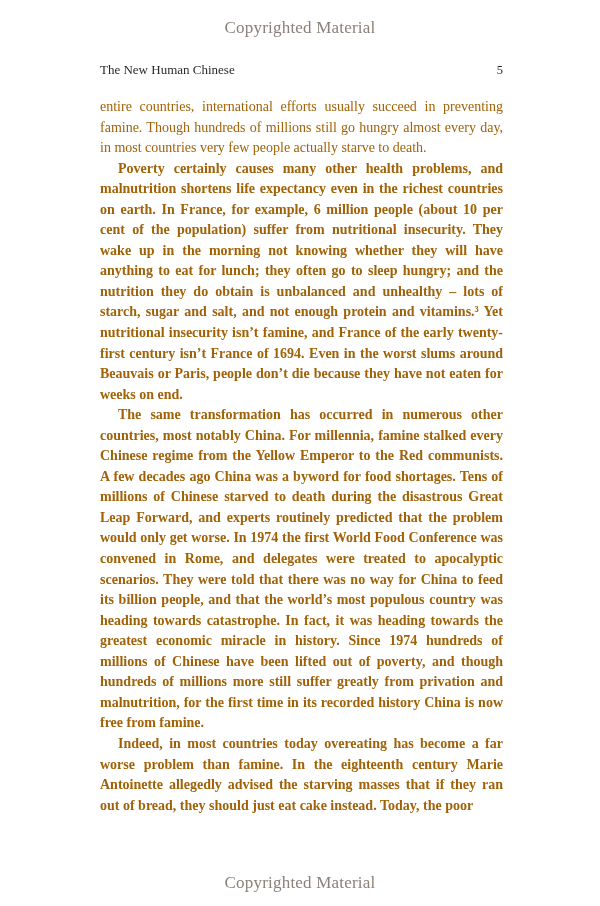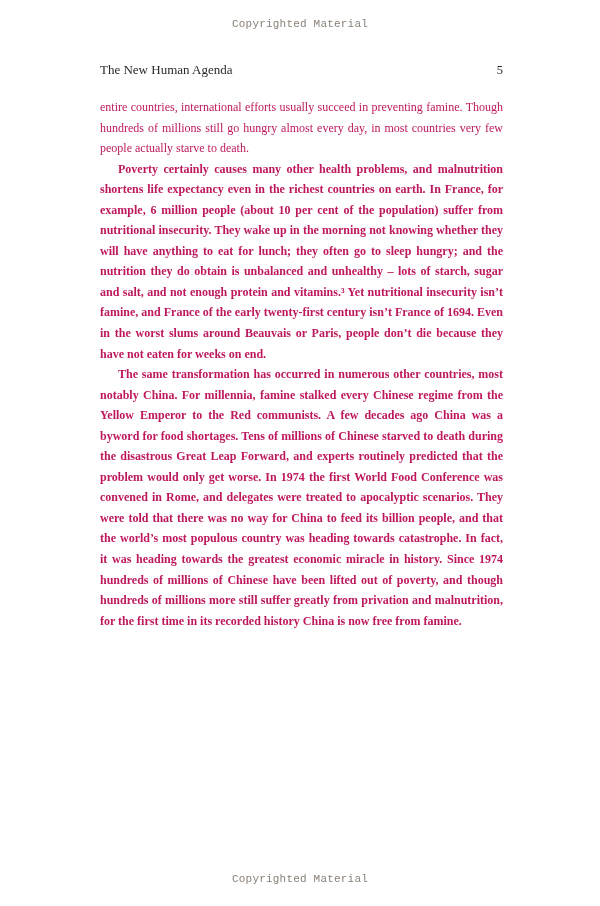--- a/index.html
+++ b/index.html
@@ -14,22 +14,22 @@
     background: #ffffff;
     font-family: "Liberation Serif", "DejaVu Serif", serif;
     color: #1f1f1f;
     overflow: hidden;
   }
   .copyright {
     position: absolute;
     left: 0;
     width: 100%;
     text-align: center;
-    font-family: Liberation Mono, monospace;
-    font-size: 11px;
+    font-family: Liberation Serif, serif;
+    font-size: 17px;
     color: #8a8178;
     letter-spacing: 0.2px;
   }
   .copyright.top { top: 18px; }
   .copyright.bottom { top: 873px; }
   .running-header {
     position: absolute;
     top: 62px;
     left: 100px;
     width: 403px;
@@ -45,42 +45,43 @@
   .body-text {
     position: absolute;
     top: 97px;
     left: 100px;
     width: 403px;
   }
   .body-text p {
     margin: 0;
     padding: 0;
     text-align: justify;
-    font-size: 12px;
+    font-size: 14px;
     line-height: 20.55px;
-    color: #be185d;
+    color: #a16207;
   }
   .body-text p.indent {
     text-indent: 18px;
     font-weight: bold;
   }
 </style>
 </head>
 <body>
 
 <div class="page">
 
   <div class="copyright top">Copyrighted Material</div>
 
   <div class="running-header">
-    <span class="title">The New Human Agenda</span>
+    <span class="title">The New Human Chinese</span>
     <span class="page-num">5</span>
   </div>
 
   <div class="body-text">
     <p>entire countries, international efforts usually succeed in preventing famine. Though hundreds of millions still go hungry almost every day, in most countries very few people actually starve to death.</p>
     <p class="indent">Poverty certainly causes many other health problems, and malnutrition shortens life expectancy even in the richest countries on earth. In France, for example, 6 million people (about 10 per cent of the population) suffer from nutritional insecurity. They wake up in the morning not knowing whether they will have anything to eat for lunch; they often go to sleep hungry; and the nutrition they do obtain is unbalanced and unhealthy – lots of starch, sugar and salt, and not enough protein and vitamins.³ Yet nutritional insecurity isn’t famine, and France of the early twenty-first century isn’t France of 1694. Even in the worst slums around Beauvais or Paris, people don’t die because they have not eaten for weeks on end.</p>
     <p class="indent">The same transformation has occurred in numerous other countries, most notably China. For millennia, famine stalked every Chinese regime from the Yellow Emperor to the Red communists. A few decades ago China was a byword for food shortages. Tens of millions of Chinese starved to death during the disastrous Great Leap Forward, and experts routinely predicted that the problem would only get worse. In 1974 the first World Food Conference was convened in Rome, and delegates were treated to apocalyptic scenarios. They were told that there was no way for China to feed its billion people, and that the world’s most populous country was heading towards catastrophe. In fact, it was heading towards the greatest economic miracle in history. Since 1974 hundreds of millions of Chinese have been lifted out of poverty, and though hundreds of millions more still suffer greatly from privation and malnutrition, for the first time in its recorded history China is now free from famine.</p>
+    <p class="indent">Indeed, in most countries today overeating has become a far worse problem than famine. In the eighteenth century Marie Antoinette allegedly advised the starving masses that if they ran out of bread, they should just eat cake instead. Today, the poor</p>
   </div>
 
   <div class="copyright bottom">Copyrighted Material</div>
 
 </div>
 
 </body></html>

